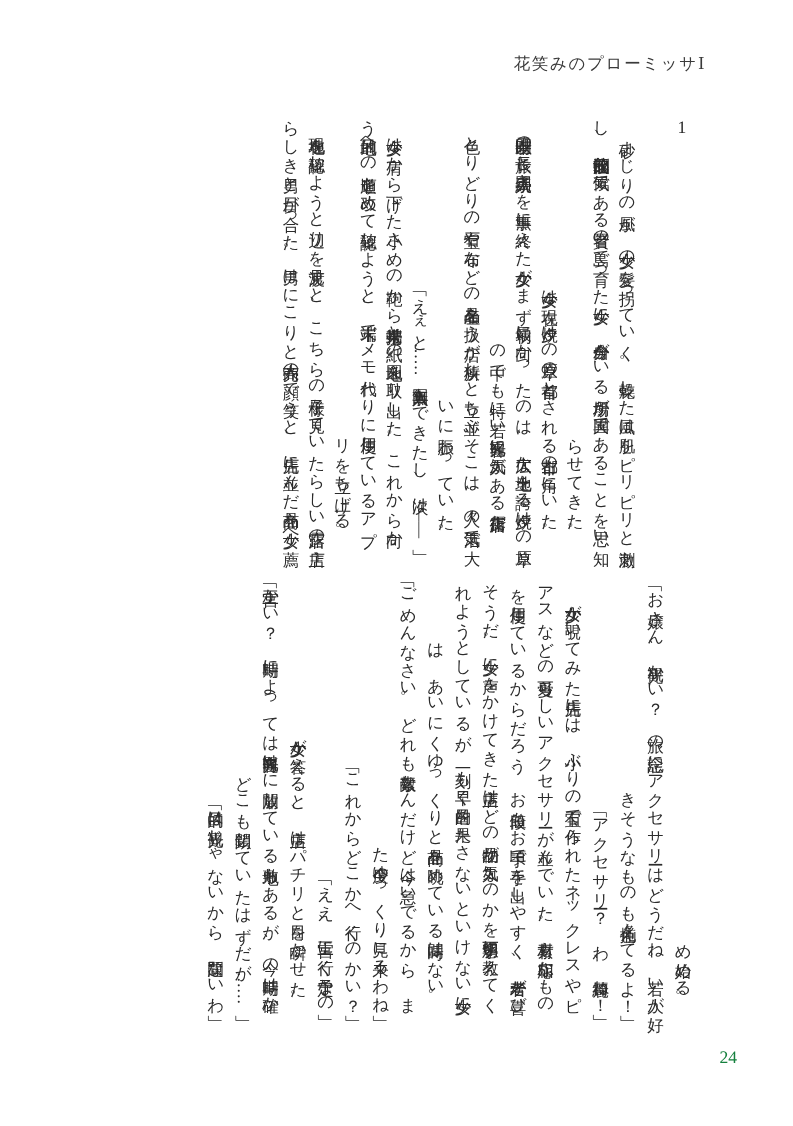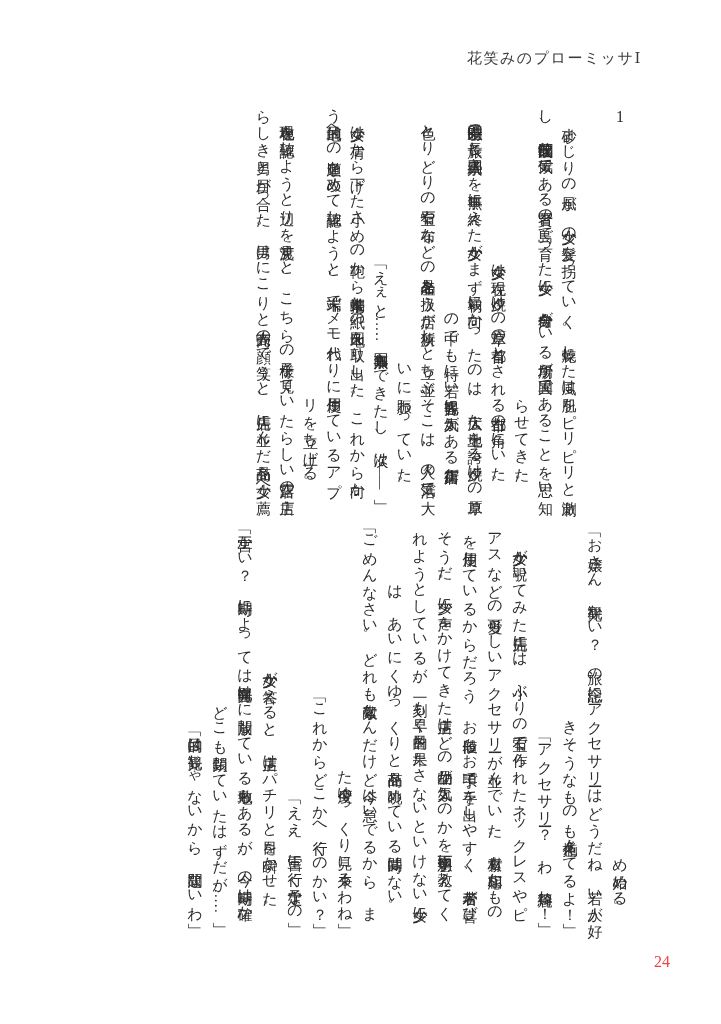--- a/index.html
+++ b/index.html
@@ -55,21 +55,21 @@
     top: 521px;
     right: 89px;
     height: 392px;
     line-height: 25px;
   }
   .page-number {
     position: absolute;
     top: 953px;
     left: 654px;
     font-size: 16px;
-    color: #ef4444;
+    color: #15803d;
   }
 </style>
 </head>
 <body>
 
 <div class="page">
 
   <div class="running-head">花笑みのプローミッサⅠ</div>
 
   <div class="section-number">1</div>

